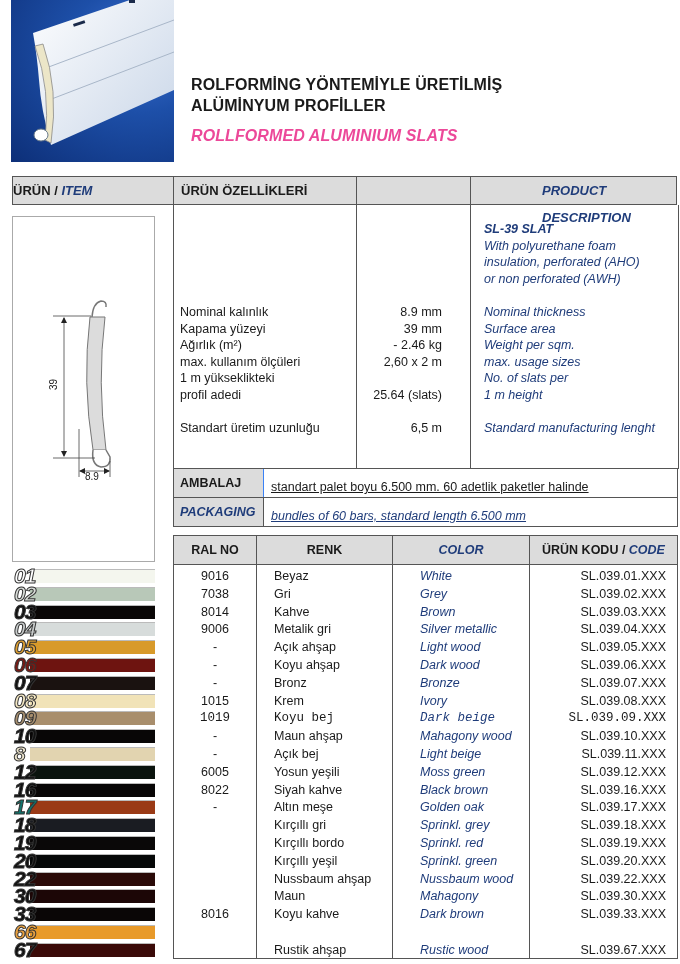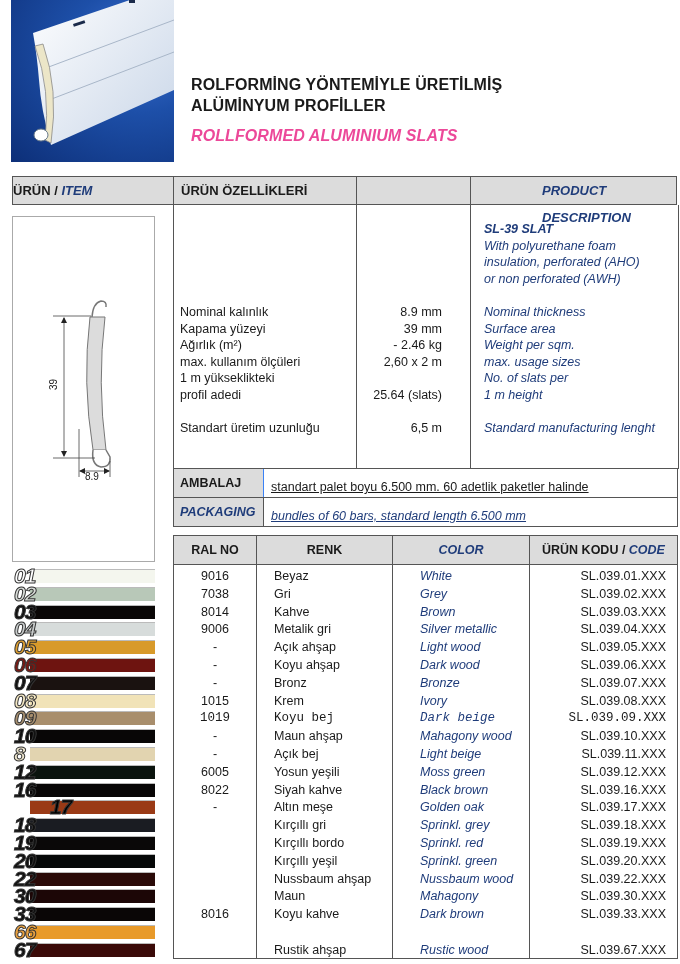--- a/index.html
+++ b/index.html
@@ -355,21 +355,21 @@
     <div class="sw" style="top: 763.8px;">
       <div class="sw-bar" style="background: rgb(11, 20, 14);"></div>
       <div class="sw-num" style="color: rgb(17, 17, 17);">12</div>
     </div>
     <div class="sw" style="top: 781.6px;">
       <div class="sw-bar" style="background: rgb(8, 6, 6);"></div>
       <div class="sw-num" style="color: rgb(17, 17, 17);">16</div>
     </div>
     <div class="sw" style="top: 799.4px;">
       <div class="sw-bar" style="background: rgb(154, 58, 22);"></div>
-      <div class="sw-num" style="color: #000000; margin-left: 36px;">17</div>
+      <div class="sw-num" style="color: #0f766e;">17</div>
     </div>
     <div class="sw" style="top: 817.2px;">
       <div class="sw-bar" style="background: rgb(26, 28, 34);"></div>
       <div class="sw-num" style="color: rgb(17, 17, 17);">18</div>
     </div>
     <div class="sw" style="top: 835px;">
       <div class="sw-bar" style="background: rgb(10, 8, 8);"></div>
       <div class="sw-num" style="color: rgb(17, 17, 17);">19</div>
     </div>
     <div class="sw" style="top: 852.8px;">

